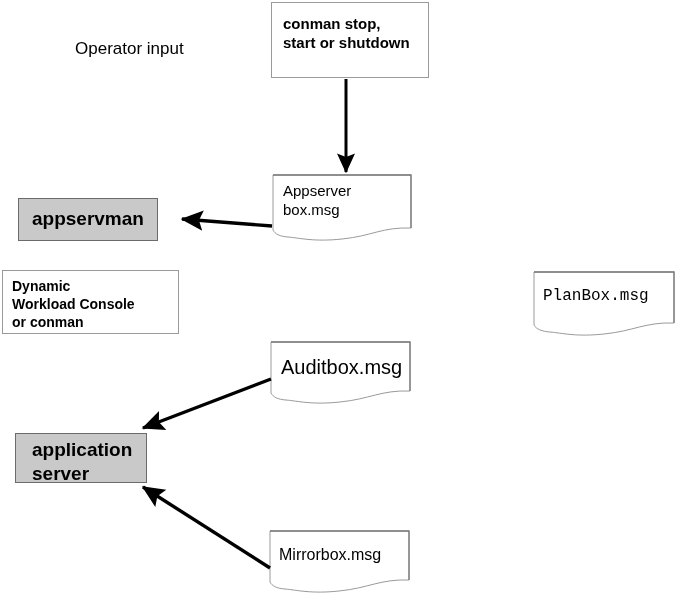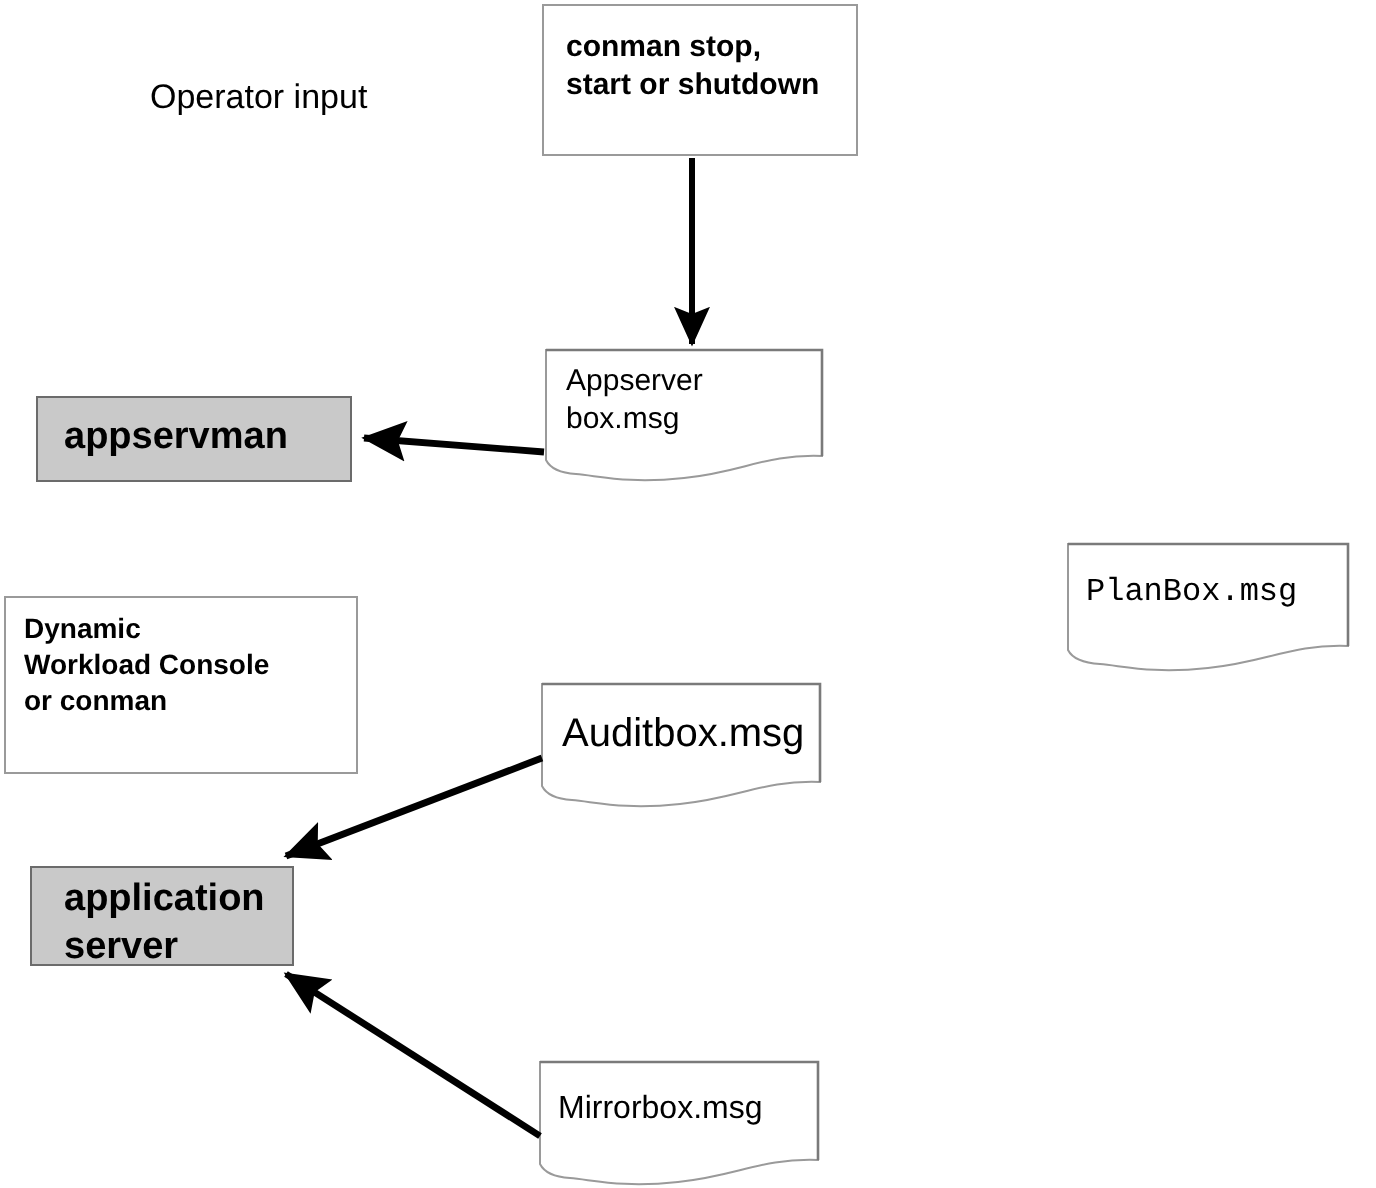--- a/index.html
+++ b/index.html
@@ -78,25 +78,25 @@
 
   <div class="doc" style="left:272px; top:174px; width:152px; height:68px;">
     <svg width="140" height="68" viewBox="0 0 140 68">
       <path d="M1,1 L139,1 L139,54 C110,53 100,62 70,65 C42,68 28,64 16,63 C8,62.5 3,60 1,56 Z" fill="#ffffff" stroke="#9a9a9a" stroke-width="1"></path>
       <path d="M1,1 L139,1 L139,54" fill="none" stroke="#7a7a7a" stroke-width="1.3"></path>
     </svg>
     <div class="doc-label" style="left:11px; top:7px; font-size:15px;">Appserver
 box.msg</div>
   </div>
 
-  <div class="node process" style="left:18px; top:198px; width:158px; height:43px;">
+  <div class="node process" style="left:18px; top:198px; width:140px; height:43px;">
     <div class="label" style="left:13px; top:8px; font-size:19px;">appservman</div>
   </div>
 
-  <div class="node rect" style="left:2px; top:270px; width:177px; height:89px;margin-top:28px;">
+  <div class="node rect" style="left:2px; top:270px; width:177px; height:64px;">
     <div class="label" style="left:9px; top:7px; font-size:14px;">Dynamic
 Workload Console
 or conman</div>
   </div>
 
   <div class="doc" style="left:533px; top:271px; width:142px; height:66px;font-family:Liberation Mono, monospace;">
     <svg width="142" height="66" viewBox="0 0 142 66">
       <path d="M1,1 L141,1 L141,52 C112,51 101,60 71,63 C43,66 29,62 17,61 C9,60.5 3,58 1,54 Z" fill="#ffffff" stroke="#9a9a9a" stroke-width="1"></path>
       <path d="M1,1 L141,1 L141,52" fill="none" stroke="#7a7a7a" stroke-width="1.3"></path>
     </svg>

